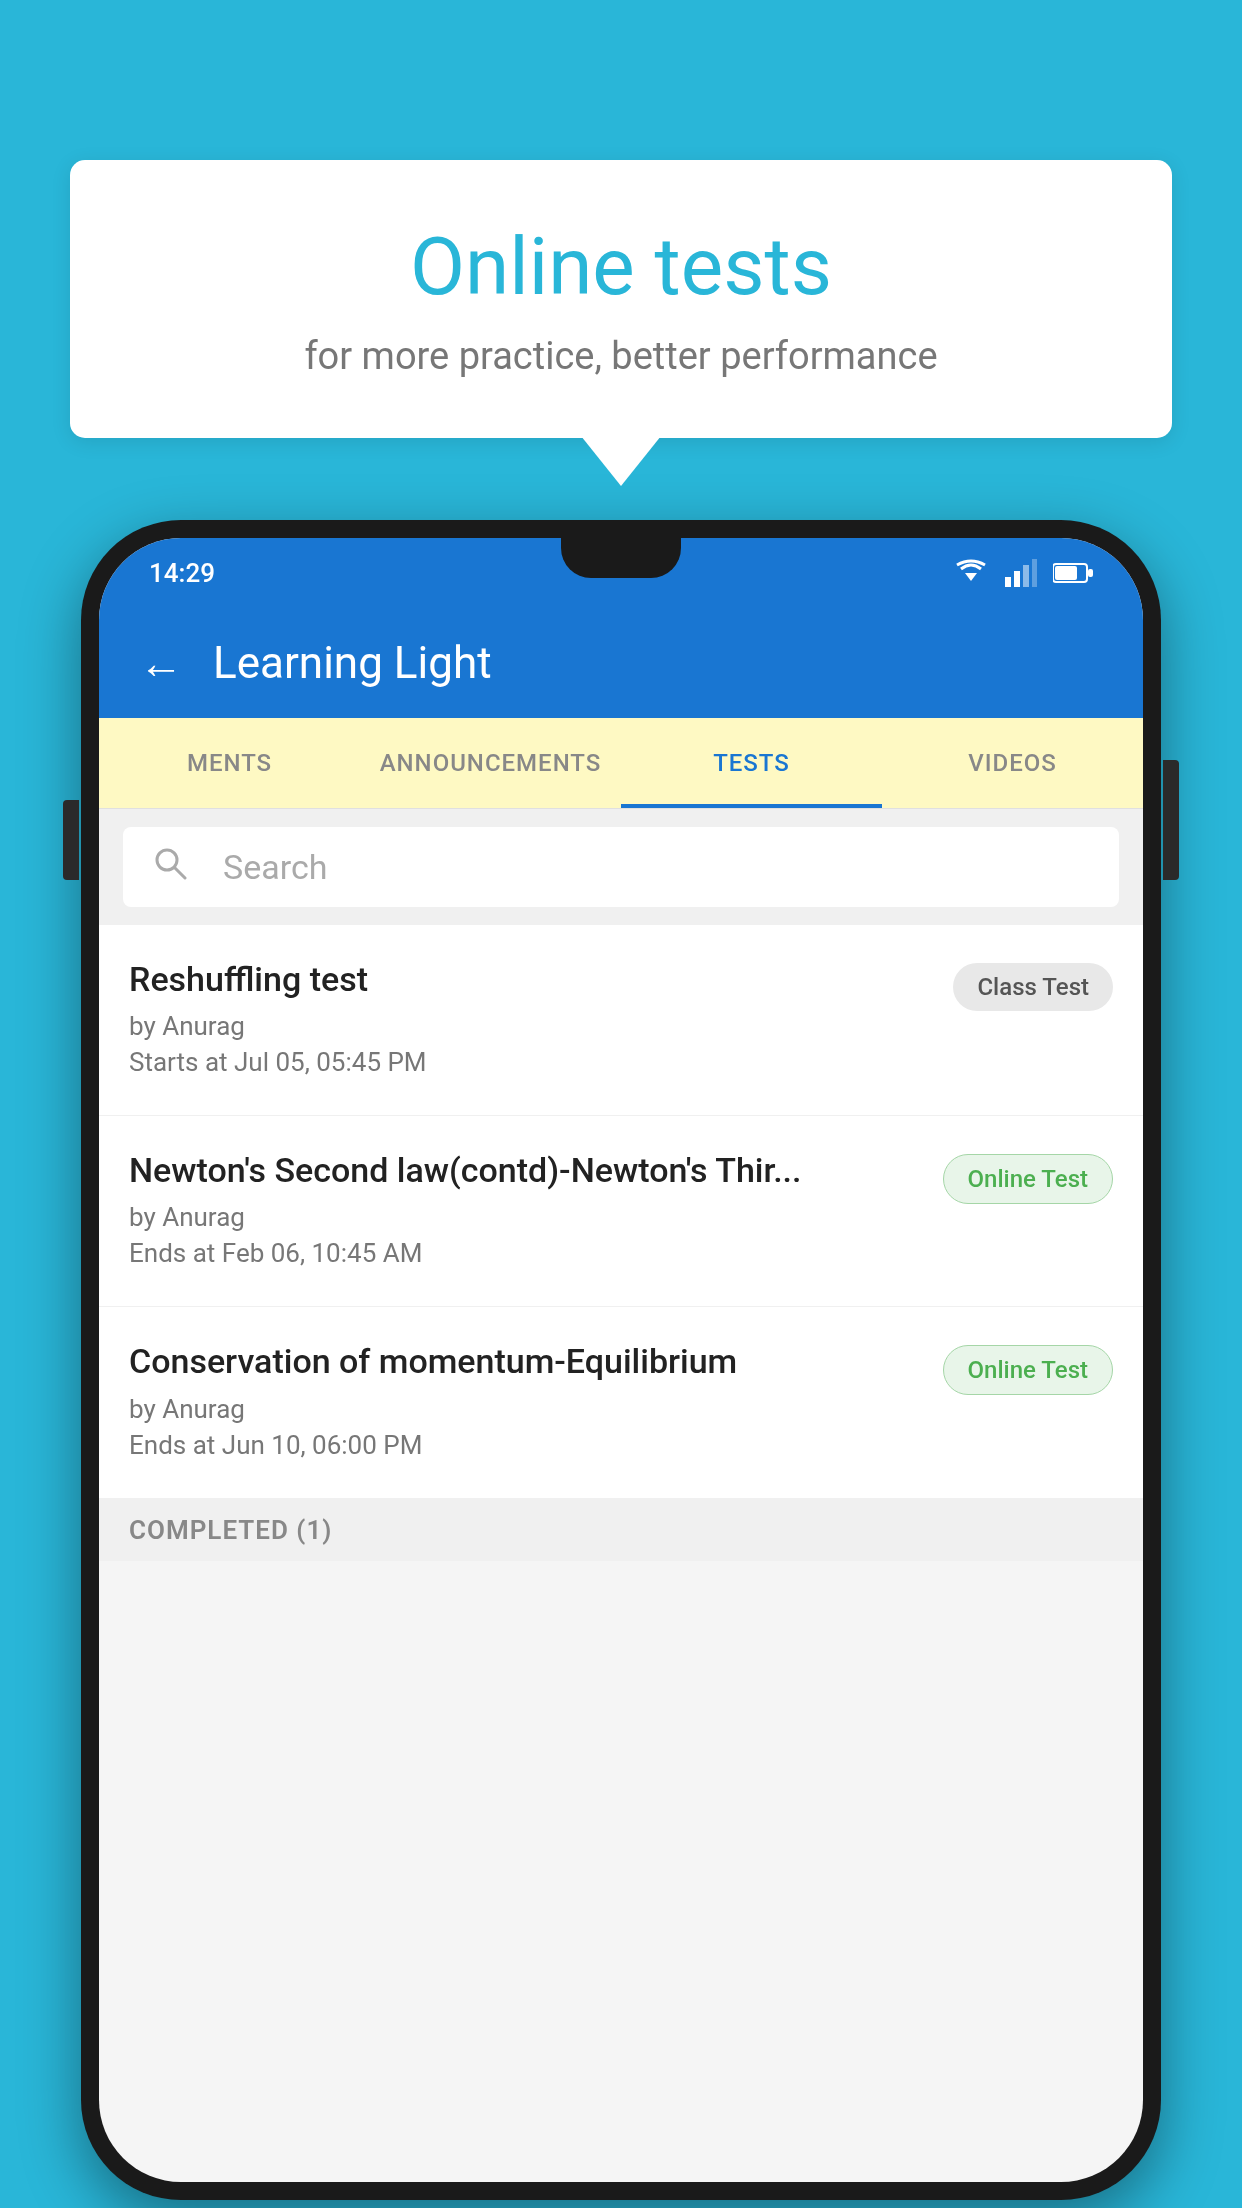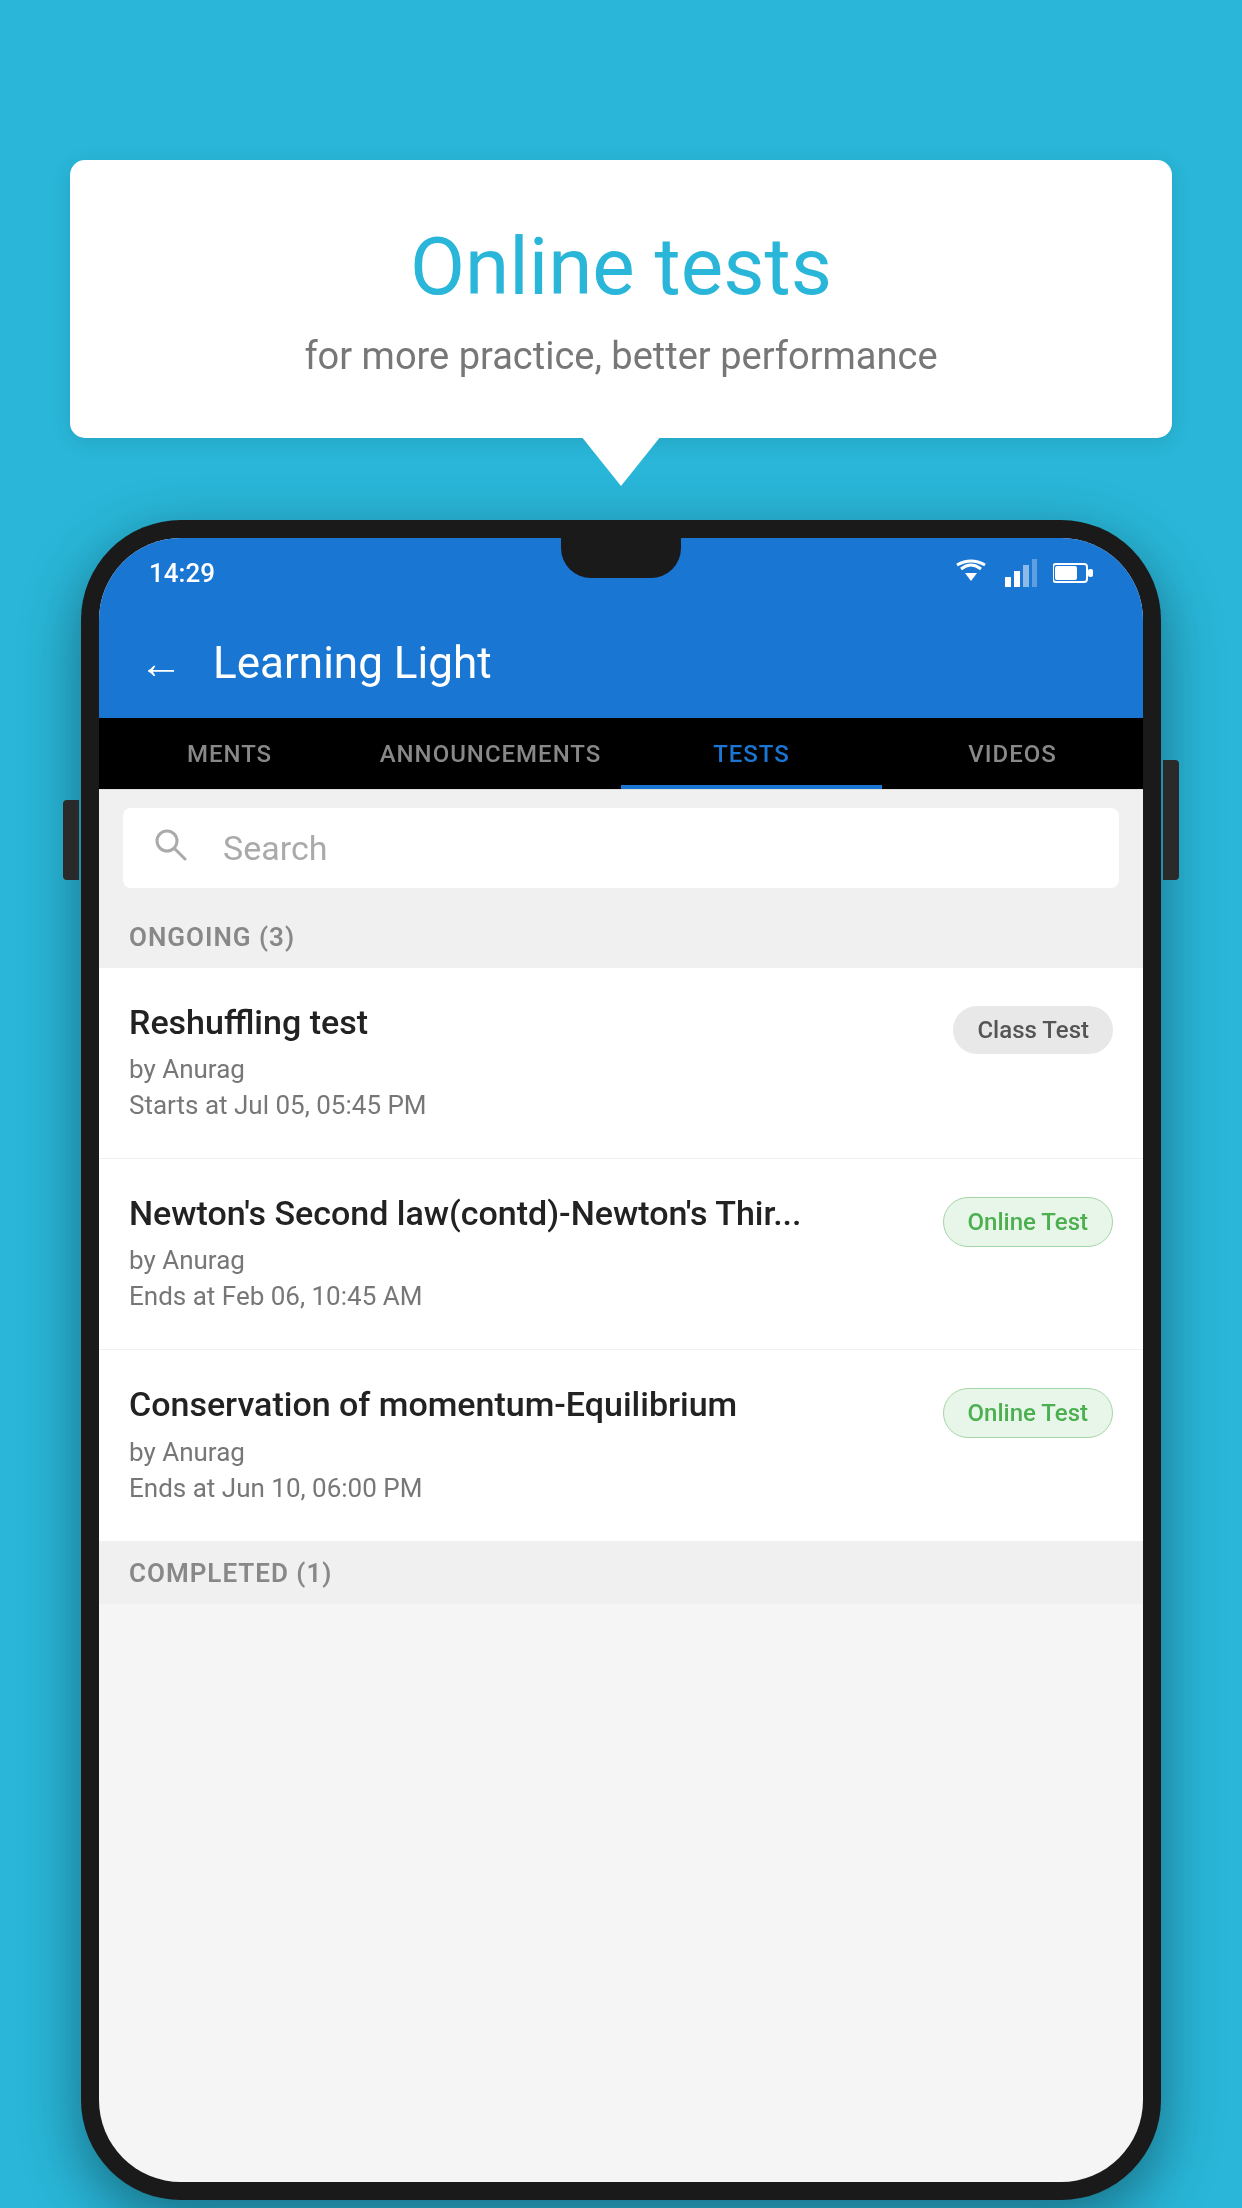--- a/index.html
+++ b/index.html
@@ -162,23 +162,23 @@
     }
 
     .app-title {
       color: white;
       font-size: 44px;
       font-weight: 400;
     }
 
     
     .tabs-bar {
-      background: #000000;
-      display: flex;
-      height: 72px;
+      background: #fef9c3;
+      display: flex;
+      height: 91px;
       border-bottom: 1px solid #e0e0e0;
       overflow: hidden;
     }
 
     .tab-item {
       flex: 1;
       display: flex;
       align-items: center;
       justify-content: center;
       font-size: 24px;
@@ -371,21 +371,20 @@
           <span class="search-icon-wrap">
             <svg width="34" height="34" viewBox="0 0 34 34" fill="none">
               <circle cx="14" cy="14" r="10" stroke="#aaa" stroke-width="3"></circle>
               <line x1="22" y1="22" x2="32" y2="32" stroke="#aaa" stroke-width="3" stroke-linecap="round"></line>
             </svg>
           </span>
           <span class="search-placeholder">Search</span>
         </div>
       </div>
 
-      <div class="section-header">ONGOING (3)</div>
 
       <div class="test-list">
 
         <div class="test-item">
           <div class="test-info">
             <div class="test-name">Reshuffling test</div>
             <div class="test-meta">by Anurag</div>
             <div class="test-meta">
               <span>Starts at</span>&nbsp;<span>Jul 05, 05:45 PM</span>
             </div>

